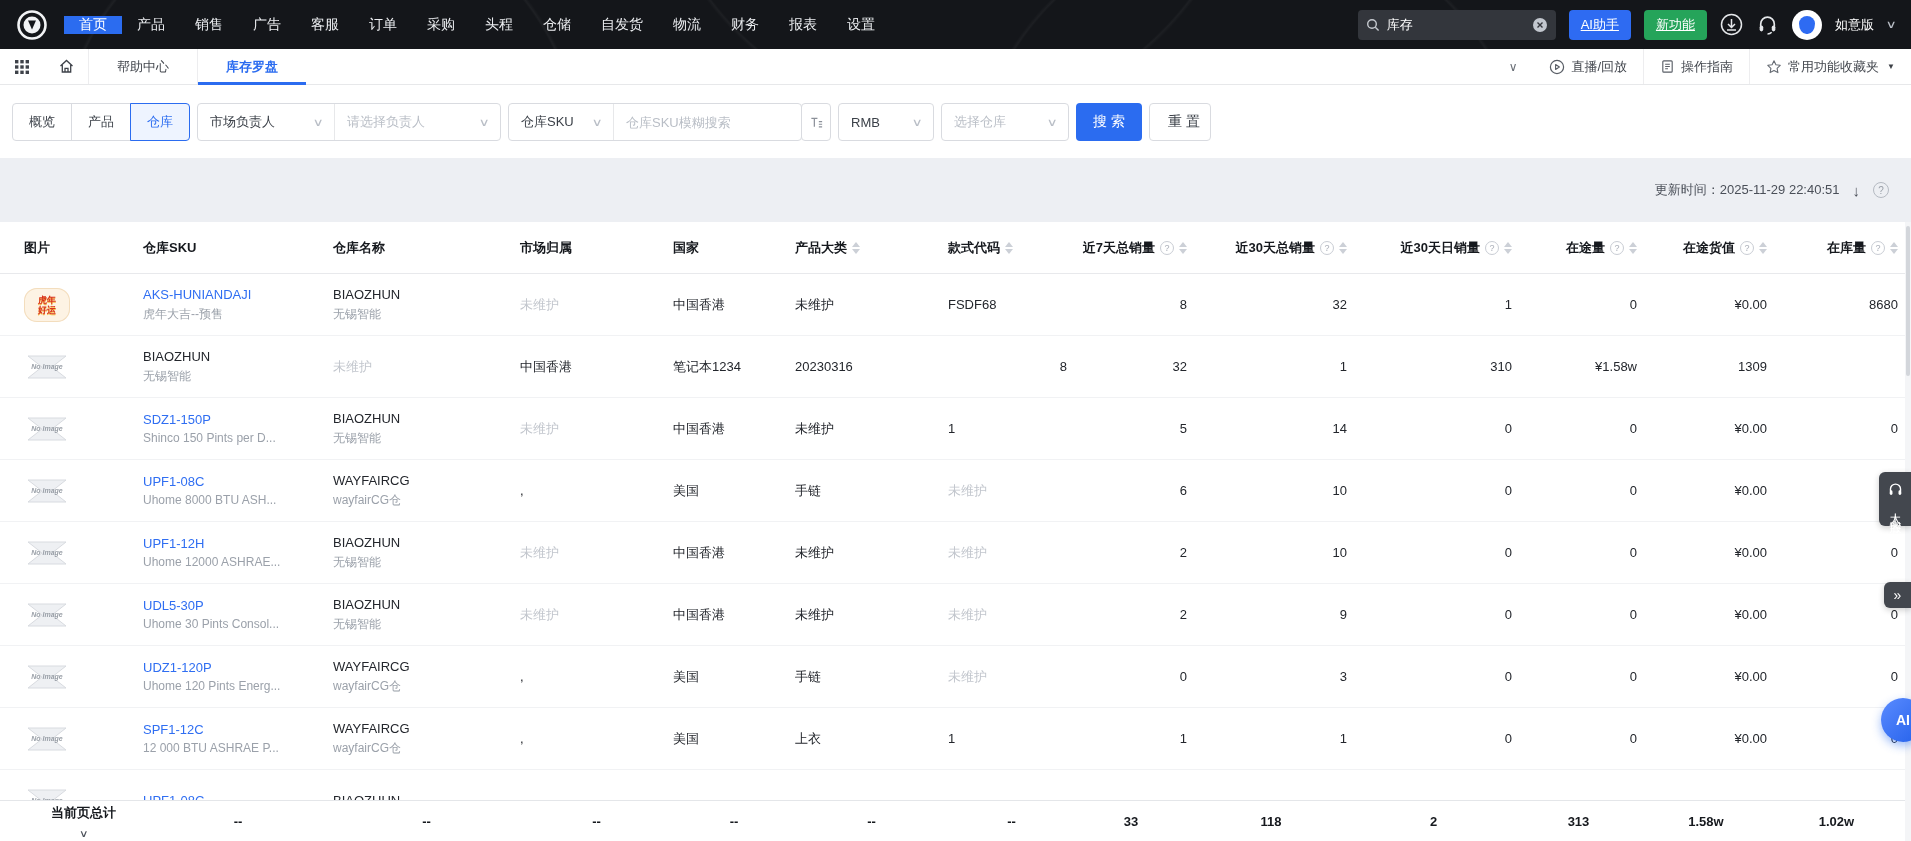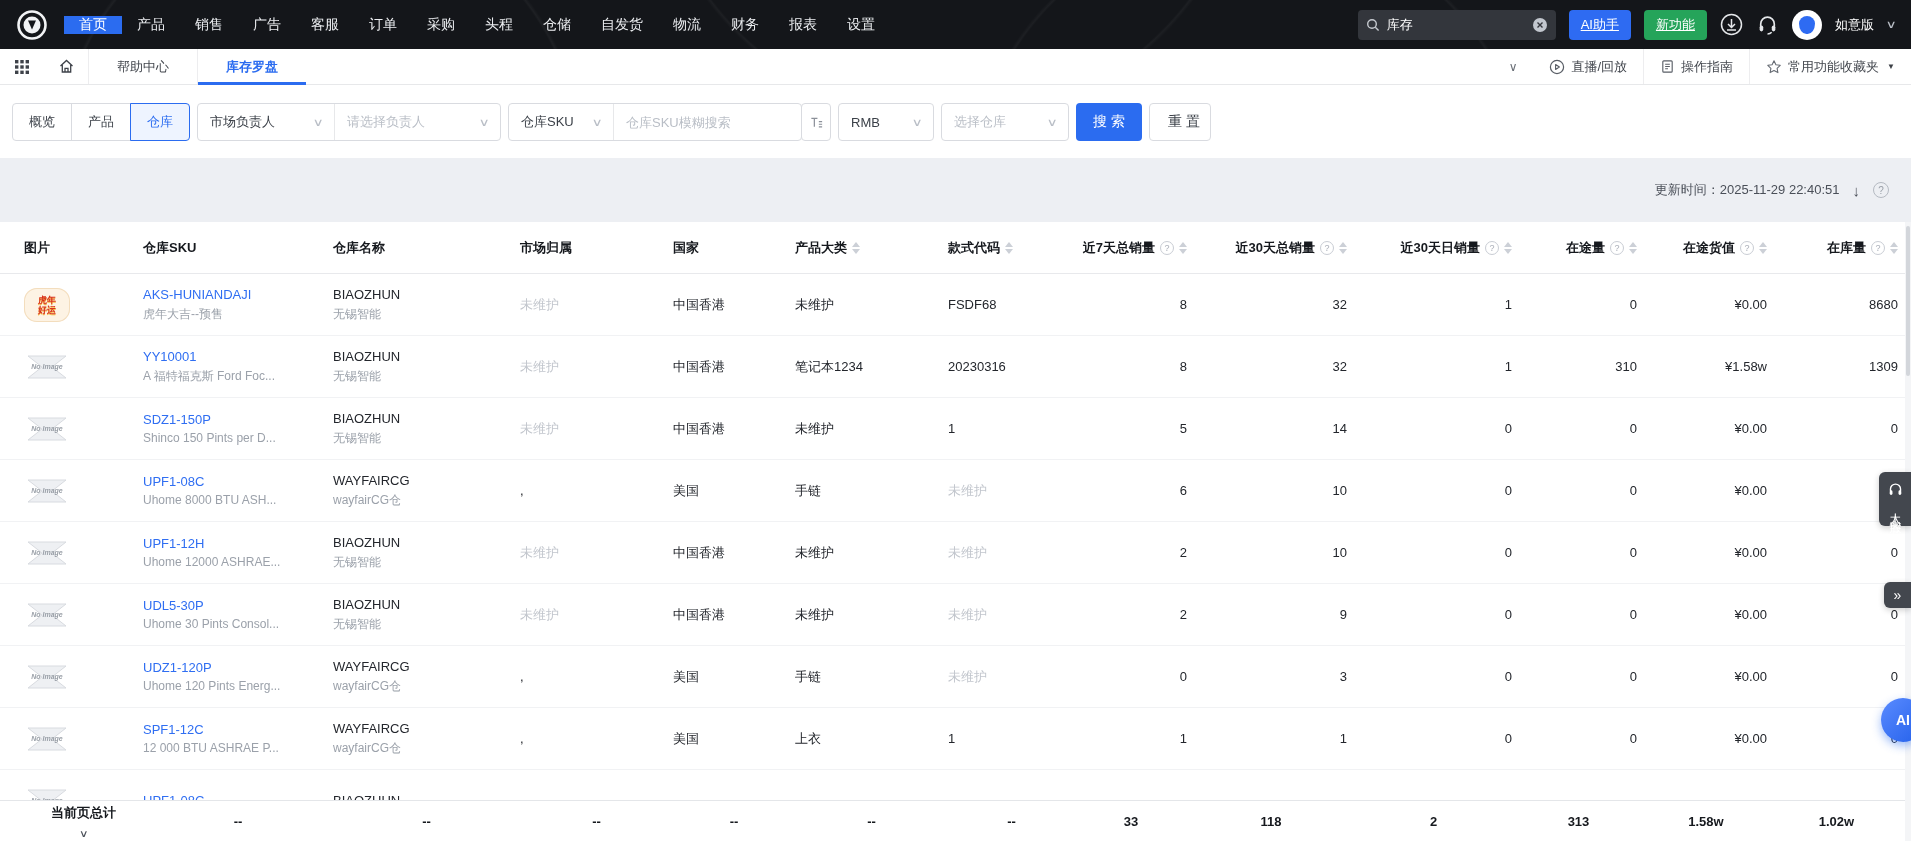--- a/index.html
+++ b/index.html
@@ -389,24 +389,20 @@
         <div class="tr grid-cols">
           <div class="td">
             <div class="thumb noimage">
               <svg viewBox="0 0 46 34">
                 <path d="M4 6 H42 L28 17 L42 28 H4 L18 17 Z" fill="#eef0f3" stroke="#d8dbe0" stroke-width="1"></path>
               </svg>
               <span class="ni-label">No Image</span>
             </div>
           </div>
           <div class="td">
-            <a class="link">YY10001</a>
-            <div class="sub">A 福特福克斯 Ford Foc...</div>
-          </div>
-          <div class="td">
             <div class="main">BIAOZHUN</div>
             <div class="sub">无锡智能</div>
           </div>
           <div class="td muted">未维护</div>
           <div class="td">中国香港</div>
           <div class="td">笔记本1234</div>
           <div class="td">20230316</div>
           <div class="td num">8</div>
           <div class="td num">32</div>
           <div class="td num">1</div>

